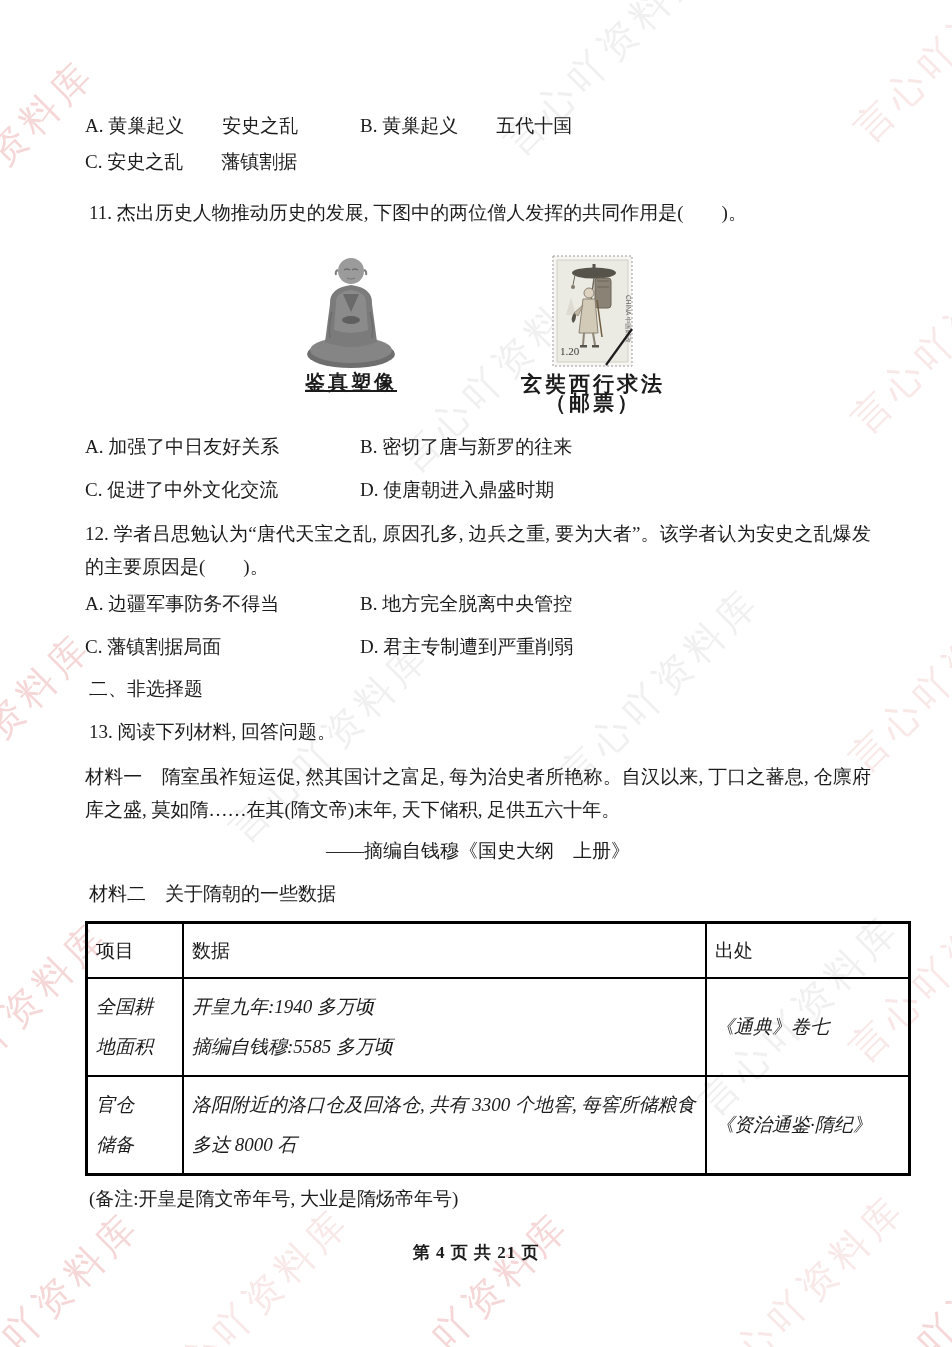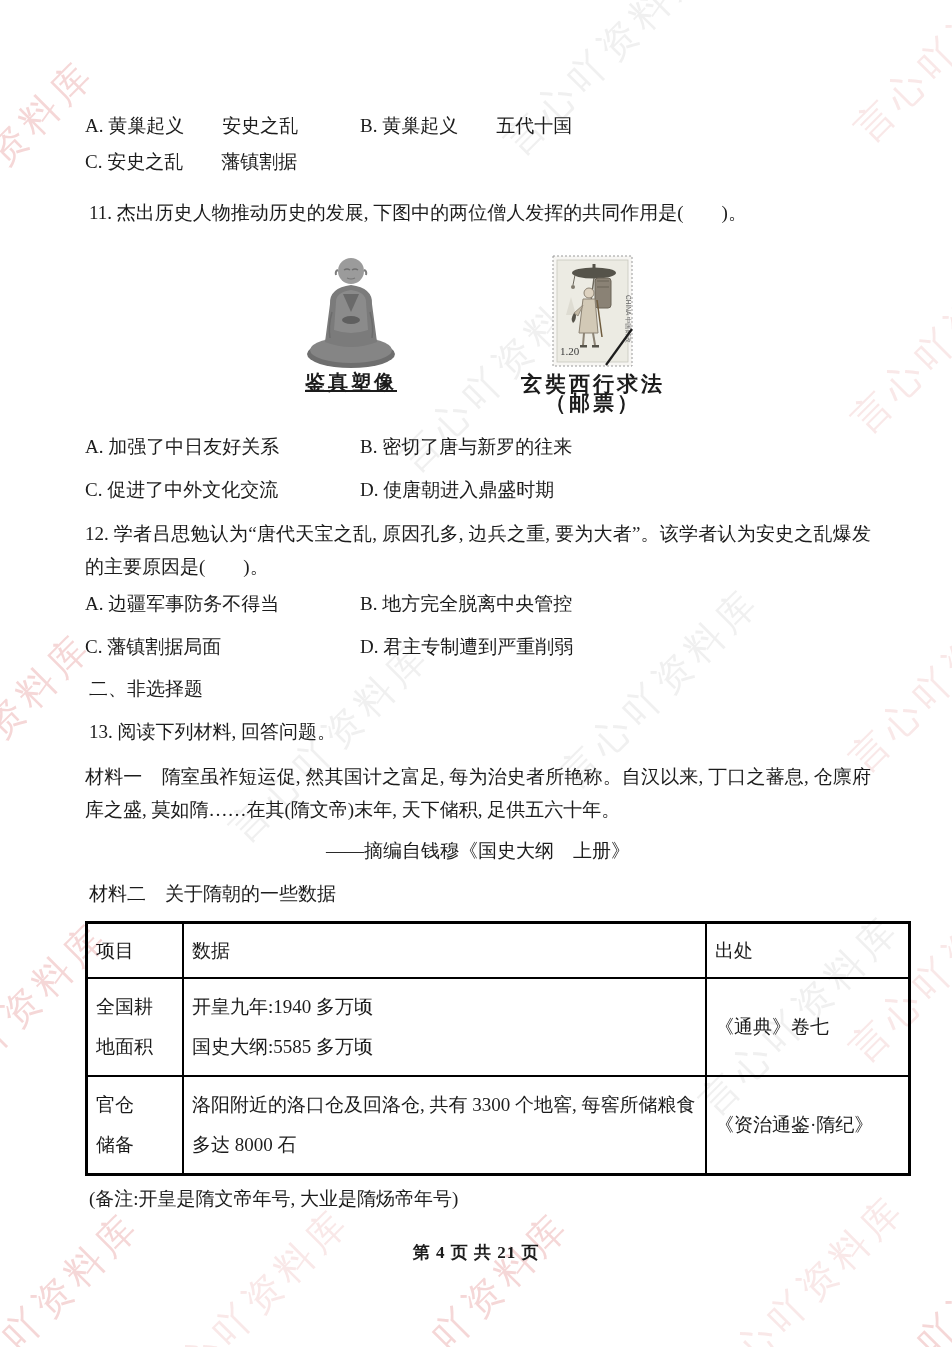--- a/index.html
+++ b/index.html
@@ -52,21 +52,21 @@
     padding:4px 8px;
     line-height:40px;
     vertical-align:middle;
     font-size:19px;
   }
   .mtable{border:3px solid #000;}
   .mtable .c1{width:78px;}
   .mtable .c2{width:505px;}
   .mtable .c3{width:185px;}
   .mtable tr.hdr td{height:45px;line-height:22px;}
-  .mtable tr.r td{height:88px;}
+  .mtable tr.r td{height:88px;font-style:italic;}
   .cell-lines div{line-height:40px;}
   .footer{
     position:absolute;left:0;width:952px;text-align:center;
     font-size:17px;letter-spacing:1px;font-weight:bold;
   }
   .src{position:absolute;left:85px;width:786px;text-align:center;line-height:24px;}
   svg{display:block;}
 </style>
 </head>
 <body>
@@ -184,21 +184,21 @@
         <td class="c2">数据</td>
         <td class="c3">出处</td>
       </tr>
       <tr class="r">
         <td class="c1 cell-lines">
           <div>全国耕</div>
           <div>地面积</div>
         </td>
         <td class="c2 cell-lines">
           <div>开皇九年:1940 多万顷</div>
-          <div>国史大纲:5585 多万顷</div>
+          <div>摘编自钱穆:5585 多万顷</div>
         </td>
         <td class="c3">《通典》卷七</td>
       </tr>
       <tr class="r">
         <td class="c1 cell-lines">
           <div>官仓</div>
           <div>储备</div>
         </td>
         <td class="c2">洛阳附近的洛口仓及回洛仓, 共有 3300 个地窖, 每窖所储粮食多达 8000 石</td>
         <td class="c3">《资治通鉴·隋纪》</td>

